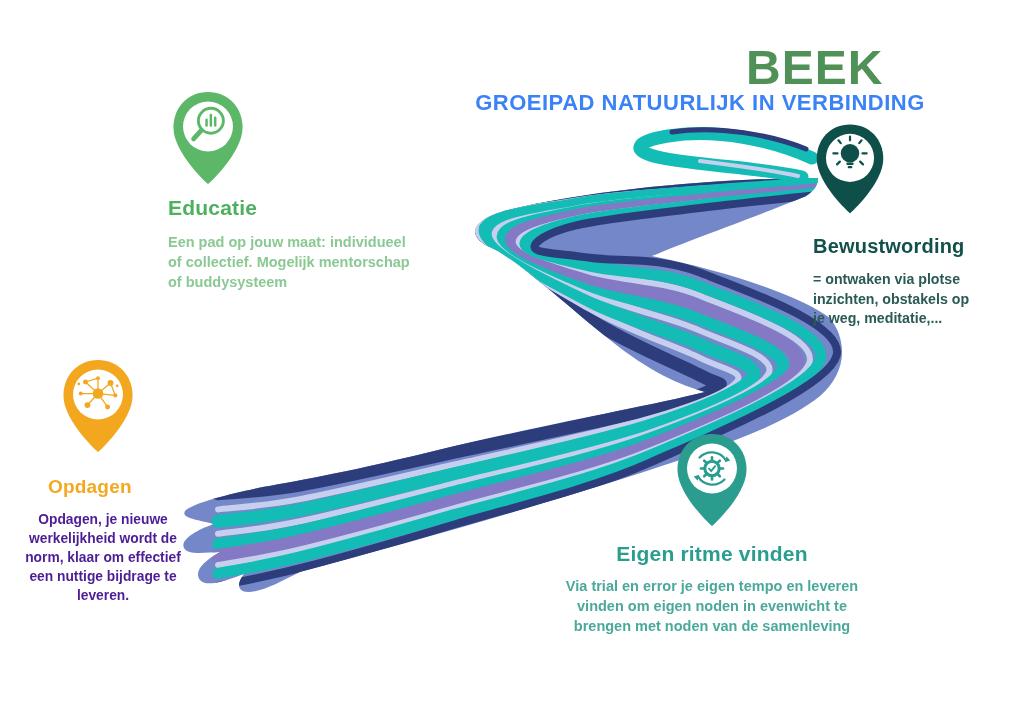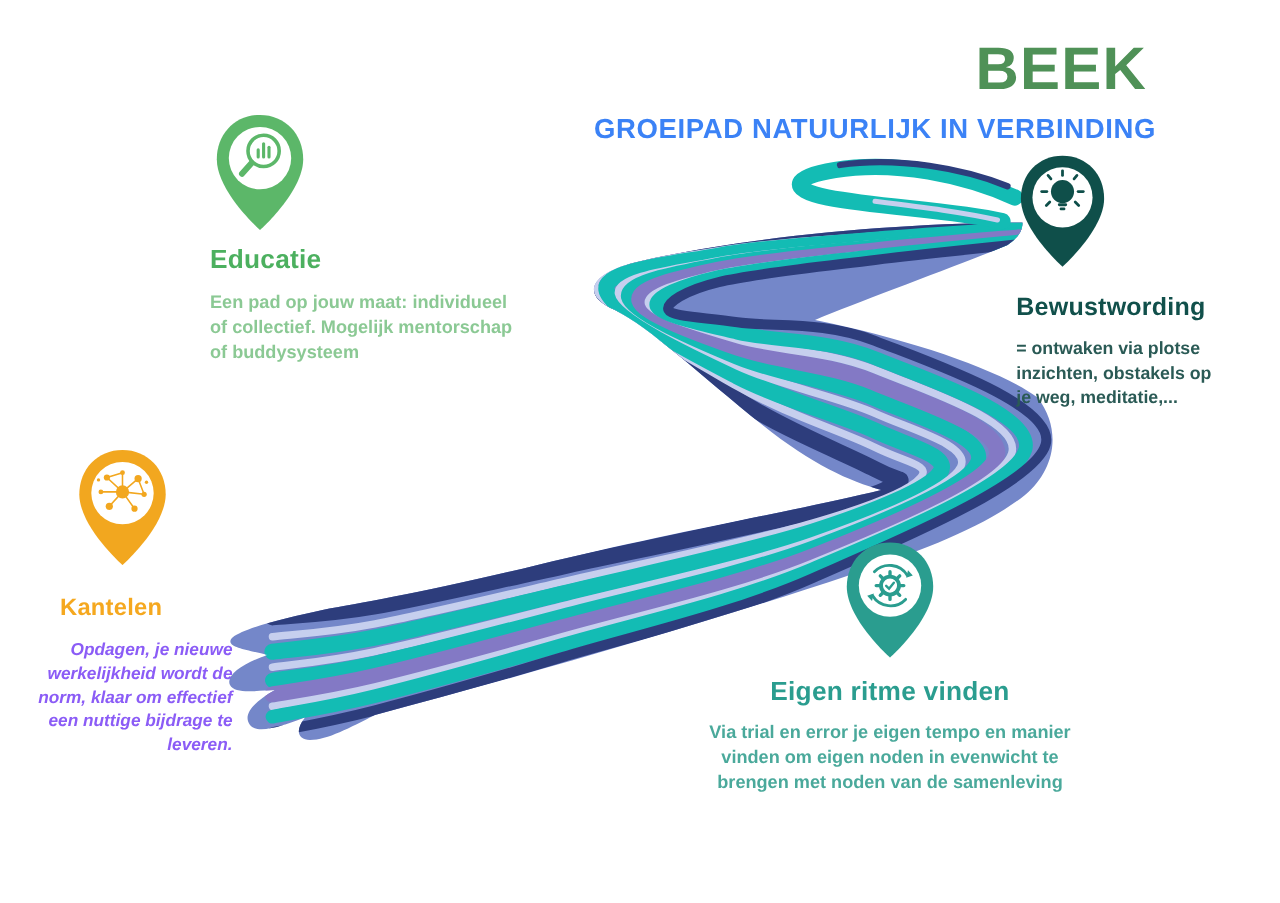--- a/index.html
+++ b/index.html
@@ -2,22 +2,22 @@
 <html><head>
 <meta charset="utf-8">
 <style>
   html,body{margin:0;padding:0;background:#ffffff;}
   .canvas{
     position:relative;width:1024px;height:722px;overflow:hidden;background:#ffffff;
     font-family:"Liberation Sans",sans-serif;
   }
   
   .title{
-    position:absolute;left:730px;top:24px;width:230px;text-align:center;
-    font-size:48px;font-weight:800;letter-spacing:1px;color:#4f9157;margin:4px;
+    position:absolute;left:730px;top:24px;width:230px;text-align:left;
+    font-size:48px;font-weight:800;letter-spacing:1px;color:#4f9157;margin:16px;
   }
   .subtitle{
     position:absolute;left:450px;top:90px;width:500px;text-align:center;
     font-size:22px;font-weight:700;letter-spacing:.5px;color:#3b82f6;
   }
   
   #river-svg{position:absolute;left:0;top:0;width:1024px;height:722px;}
   
   .milestone{position:absolute;}
   .milestone .pin{width:80px;height:96px;}
@@ -30,21 +30,21 @@
   .m-educatie p{color:#8bc994;}
 
   .m-bewustwording{left:813px;top:121px;width:172px;}
   .m-bewustwording .pin{width:74px;}
   .m-bewustwording h2{margin-top:18px;font-size:20px;color:#11504b;}
   .m-bewustwording p{color:#2a5a55;width:168px;font-size:14.2px;}
 
   .m-kantelen{left:20px;top:358px;width:166px;}
   .m-kantelen .pin{margin-left:38px;}
   .m-kantelen h2{margin-left:28px;margin-top:22px;font-size:19px;color:#f5a81f;}
-  .m-kantelen p{text-align:right;color:#8b5cf6;font-size:13.8px;font-style:italic;}
+  .m-kantelen p{text-align:center;color:#4c1d95;font-size:13.8px;}
 
   .m-eigen-ritme{left:552px;top:432px;width:320px;text-align:center;}
   .m-eigen-ritme .pin{margin:0 auto;}
   .m-eigen-ritme h2{margin-top:14px;color:#2a9d8f;}
   .m-eigen-ritme p{margin-top:10px;color:#4aa99b;}
 </style>
 </head>
 <body>
 
 <div class="canvas">
@@ -135,21 +135,21 @@
           <circle cx="53" cy="26" r="3"></circle>
           <circle cx="58" cy="39" r="2.2"></circle>
           <circle cx="50" cy="51" r="2.6"></circle>
           <circle cx="29" cy="49" r="3"></circle>
           <circle cx="22" cy="37" r="2"></circle>
           <circle cx="20" cy="27" r="1.4"></circle>
           <circle cx="60" cy="29" r="1.4"></circle>
         </g>
       </svg>
     </div>
-    <h2>Kantelen</h2>
+    <h2>Opdagen</h2>
     <p>Opdagen, je nieuwe werkelijkheid wordt de norm, klaar om effectief een nuttige bijdrage te leveren.</p>
   </section>
 
   <section class="milestone m-eigen-ritme">
     <div class="pin">
       <svg width="80" height="96" viewBox="0 0 80 100">
         <path d="M40 2 C19 2 4 18 4 39 C4 66 40 98 40 98 C40 98 76 66 76 39 C76 18 61 2 40 2 Z" fill="#2a9d8f"></path>
         <circle cx="40" cy="38" r="26" fill="#ffffff"></circle>
         <g stroke="#2a9d8f" fill="none" stroke-linecap="round">
           <circle cx="40" cy="38" r="7.5" stroke-width="3.2"></circle>
@@ -158,16 +158,16 @@
           <path stroke-width="2.4" d="M27 26.5 A17.5 17.5 0 0 1 54.5 29.5"></path>
           <path stroke-width="2.4" d="M53 49.5 A17.5 17.5 0 0 1 25.5 46.5"></path>
         </g>
         <g fill="#2a9d8f">
           <path d="M53.5 31.5 L59 29.6 L55 25.2 Z"></path>
           <path d="M26.5 44.5 L21 46.4 L25 50.8 Z"></path>
         </g>
       </svg>
     </div>
     <h2>Eigen ritme vinden</h2>
-    <p>Via trial en error je eigen tempo en manier vinden om eigen noden in evenwicht te brengen met noden van de samenleving</p>
+    <p>Via trial en error je eigen tempo en leveren vinden om eigen noden in evenwicht te brengen met noden van de samenleving</p>
   </section>
 
 </div>
 
 </body></html>

